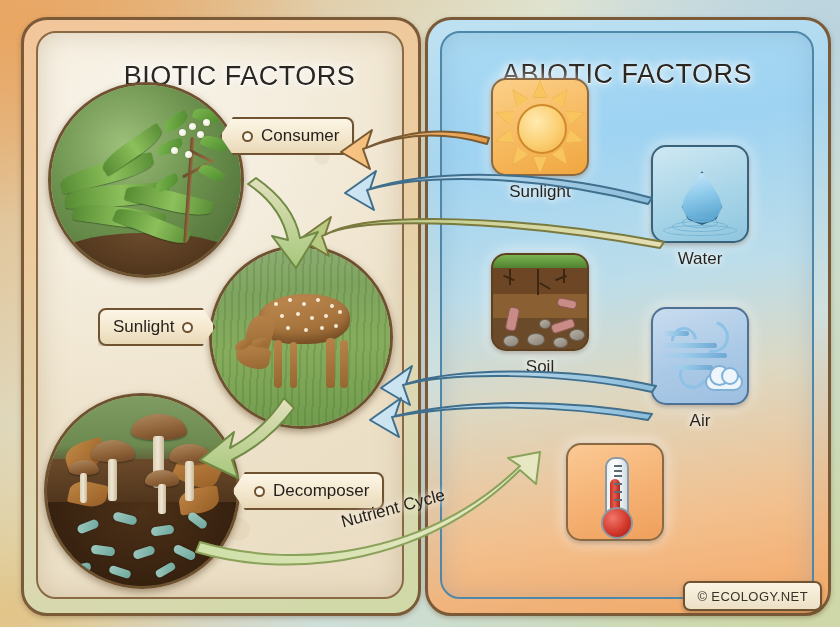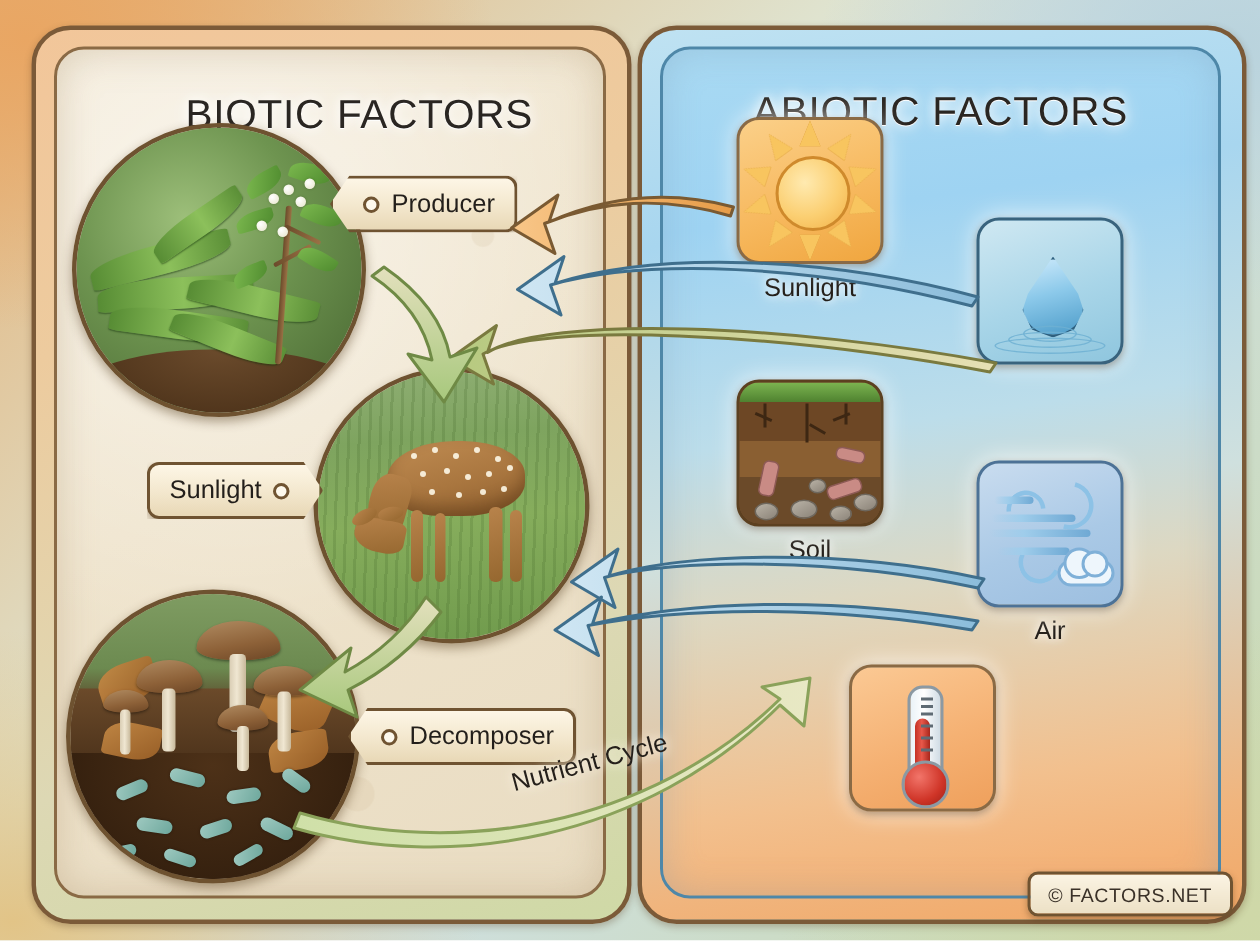--- a/index.html
+++ b/index.html
@@ -313,21 +313,21 @@
       <div class="bact" style="left:86px;top:152px;width:22px;height:9px;transform:rotate(-18deg);"></div>
       <div class="bact" style="left:126px;top:152px;width:23px;height:9px;transform:rotate(26deg);"></div>
       <div class="bact" style="left:24px;top:168px;width:20px;height:8px;transform:rotate(-12deg);"></div>
       <div class="bact" style="left:62px;top:172px;width:22px;height:8px;transform:rotate(18deg);"></div>
       <div class="bact" style="left:108px;top:170px;width:21px;height:8px;transform:rotate(-30deg);"></div>
     </div>
   </div>
 
   <div class="lay tag tag-left" id="tag-producer">
     <span class="hole"></span>
-    <span>Producer</span>
+    <span>Consumer</span>
   </div>
   <div class="lay tag tag-right" id="tag-consumer">
     <span>Sunlight</span>
     <span class="hole"></span>
   </div>
   <div class="lay tag tag-left" id="tag-decomposer">
     <span class="hole"></span>
     <span>Decomposer</span>
   </div>
 
@@ -353,20 +353,21 @@
     <div class="ab-label">Sunlight</div>
   </div>
 
   <div class="lay ab-item" id="ab-water">
     <div class="ab-tile tile-water">
       <div class="drop"></div>
       <div class="ripple" style="top:74px;width:54px;"></div>
       <div class="ripple" style="top:70px;width:34px;"></div>
       <div class="ripple" style="top:78px;width:72px;"></div>
     </div>
+    <div class="ab-label">Water</div>
   </div>
 
   <div class="lay ab-item" id="ab-soil">
     <div class="ab-tile tile-soil">
       <div class="soil-grass"></div>
       <div class="soil-l1"></div>
         <div class="soil-l2"></div>
         <div class="soil-l3"></div>
       <div class="root" style="left:16px;top:14px;width:2px;height:16px;"></div>
       <div class="root" style="left:10px;top:22px;width:12px;height:2px;transform:rotate(24deg);"></div>
@@ -469,16 +470,16 @@
     </g>
 
     <g>
       <path d="M196,552 C300,582 430,560 520,470 L536,484 L540,452 L508,458 L520,466 C432,552 302,572 200,542 Z" fill="url(#gCycle)" stroke="#8aa25a" stroke-width="2" stroke-linejoin="round"></path>
     </g>
   </svg>
 
   <div id="nutrient-label">Nutrient Cycle</div>
 
   <div id="watermark">
-    <span>© FACTORS.NET</span>
+    <span>© ECOLOGY.NET</span>
   </div>
 
 </div>
 
 </body></html>

